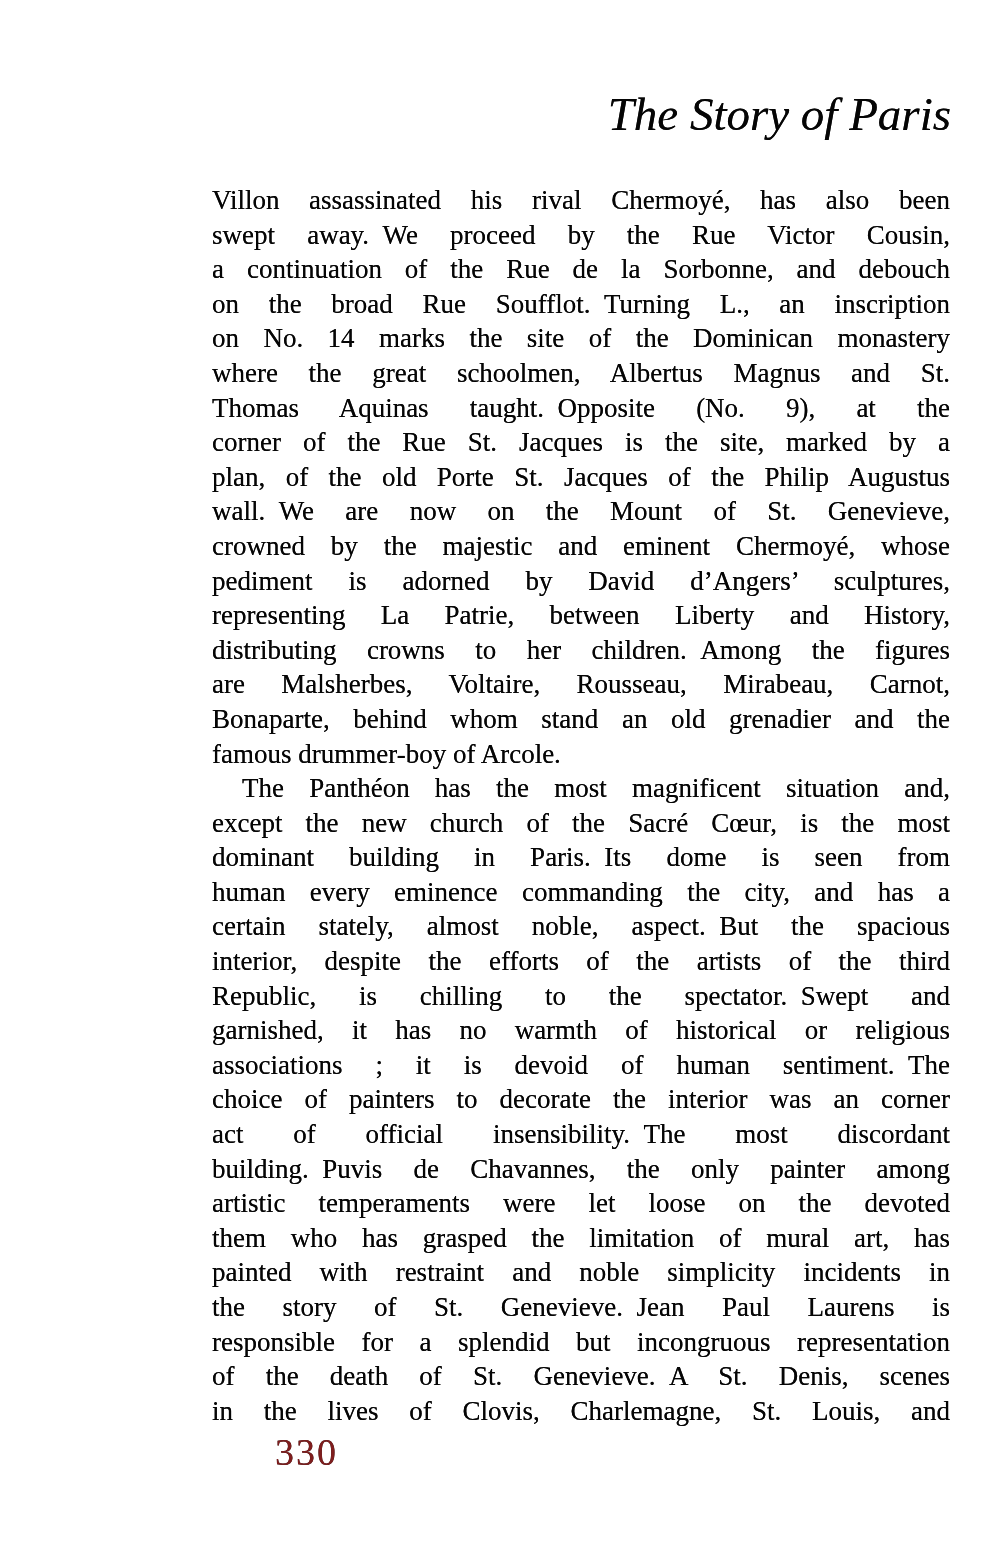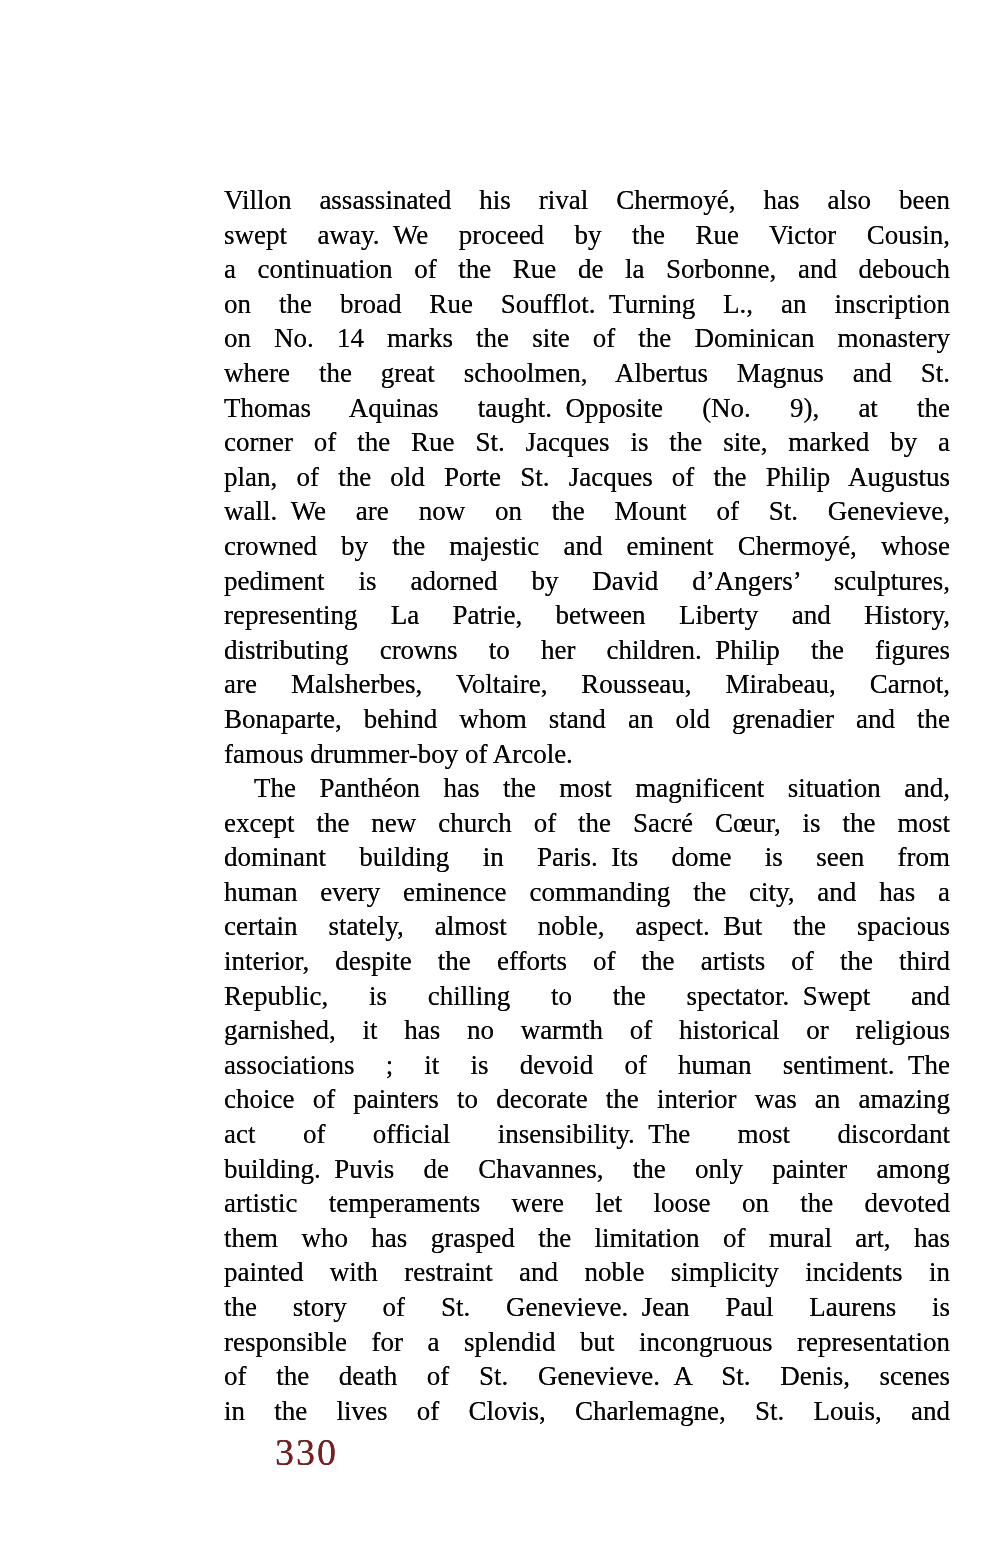--- a/index.html
+++ b/index.html
@@ -37,21 +37,20 @@
     color: #050505;
     text-shadow: 0 0 0.5px rgba(0,0,0,0.8);
   }
   .line {
     height: 34.6px;
     line-height: 34.6px;
     text-align: justify;
     text-align-last: justify;
     overflow: hidden;
     white-space: normal;
-    margin-left: 12px;
   }
   .line.no-justify {
     text-align: right;
     text-align-last: left;
   }
   .line.indent {
     text-indent: 30px;
   }
   .page-number {
     position: absolute;
@@ -61,49 +60,50 @@
     line-height: 1;
     letter-spacing: 2px;
     color: #7f1d1d;
     text-shadow: 0 0 0.6px rgba(0,0,0,0.85);
   }
 </style>
 </head>
 <body>
 
 <div class="page">
+  <div class="running-header">The Story of Paris</div>
 
   <div class="body-text" id="body-text">
       <div class="line">Villon assassinated his rival Chermoyé, has also been</div>
       <div class="line">swept away. We proceed by the Rue Victor Cousin,</div>
       <div class="line">a continuation of the Rue de la Sorbonne, and debouch</div>
       <div class="line">on the broad Rue Soufflot. Turning L., an inscription</div>
       <div class="line">on No. 14 marks the site of the Dominican monastery</div>
       <div class="line">where the great schoolmen, Albertus Magnus and St.</div>
       <div class="line">Thomas Aquinas taught. Opposite (No. 9), at the</div>
       <div class="line">corner of the Rue St. Jacques is the site, marked by a</div>
       <div class="line">plan, of the old Porte St. Jacques of the Philip Augustus</div>
       <div class="line">wall. We are now on the Mount of St. Genevieve,</div>
       <div class="line">crowned by the majestic and eminent Chermoyé, whose</div>
       <div class="line">pediment is adorned by David d’Angers’ sculptures,</div>
       <div class="line">representing La Patrie, between Liberty and History,</div>
-      <div class="line">distributing crowns to her children. Philip the figures</div>
+      <div class="line">distributing crowns to her children. Among the figures</div>
       <div class="line">are Malsherbes, Voltaire, Rousseau, Mirabeau, Carnot,</div>
       <div class="line">Bonaparte, behind whom stand an old grenadier and the</div>
       <div class="line no-justify">famous drummer-boy of Arcole.</div>
       <div class="line indent">The Panthéon has the most magnificent situation and,</div>
       <div class="line">except the new church of the Sacré Cœur, is the most</div>
       <div class="line">dominant building in Paris. Its dome is seen from</div>
       <div class="line">human every eminence commanding the city, and has a</div>
       <div class="line">certain stately, almost noble, aspect. But the spacious</div>
       <div class="line">interior, despite the efforts of the artists of the third</div>
       <div class="line">Republic, is chilling to the spectator. Swept and</div>
       <div class="line">garnished, it has no warmth of historical or religious</div>
       <div class="line">associations ; it is devoid of human sentiment. The</div>
-      <div class="line">choice of painters to decorate the interior was an amazing</div>
+      <div class="line">choice of painters to decorate the interior was an corner</div>
       <div class="line">act of official insensibility. The most discordant</div>
       <div class="line">building. Puvis de Chavannes, the only painter among</div>
       <div class="line">artistic temperaments were let loose on the devoted</div>
       <div class="line">them who has grasped the limitation of mural art, has</div>
       <div class="line">painted with restraint and noble simplicity incidents in</div>
       <div class="line">the story of St. Genevieve. Jean Paul Laurens is</div>
       <div class="line">responsible for a splendid but incongruous representation</div>
       <div class="line">of the death of St. Genevieve. A St. Denis, scenes</div>
       <div class="line">in the lives of Clovis, Charlemagne, St. Louis, and</div>
     </div>

